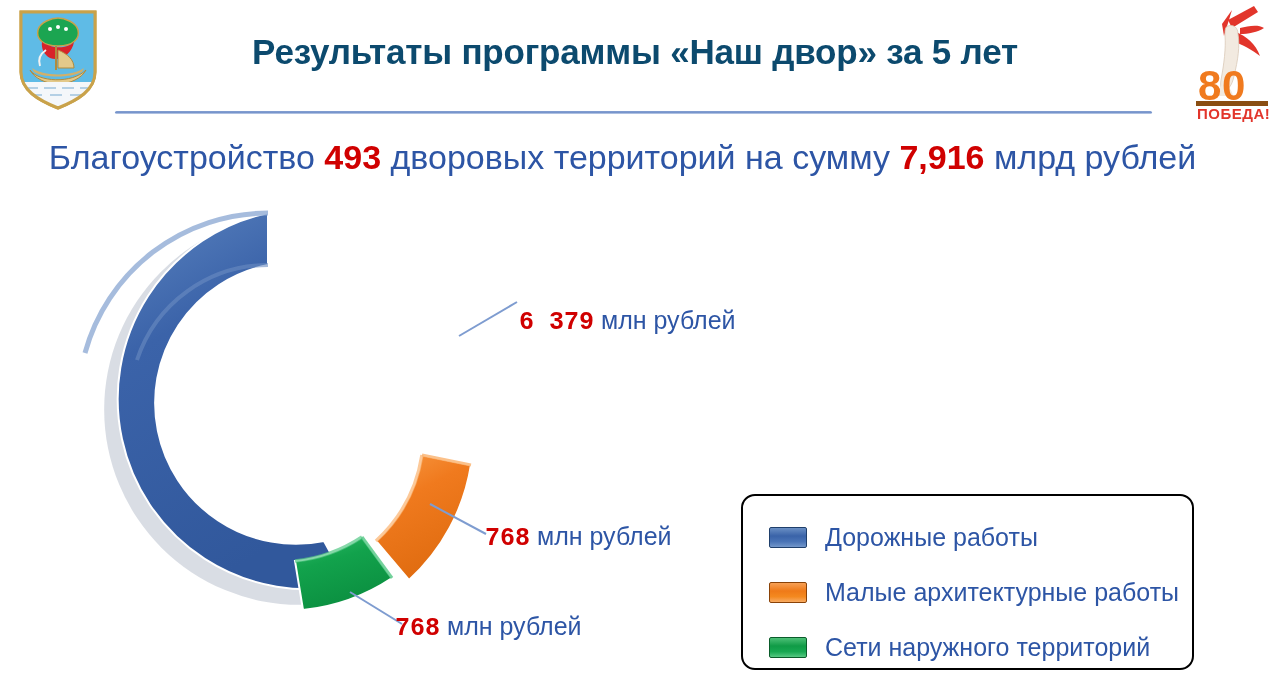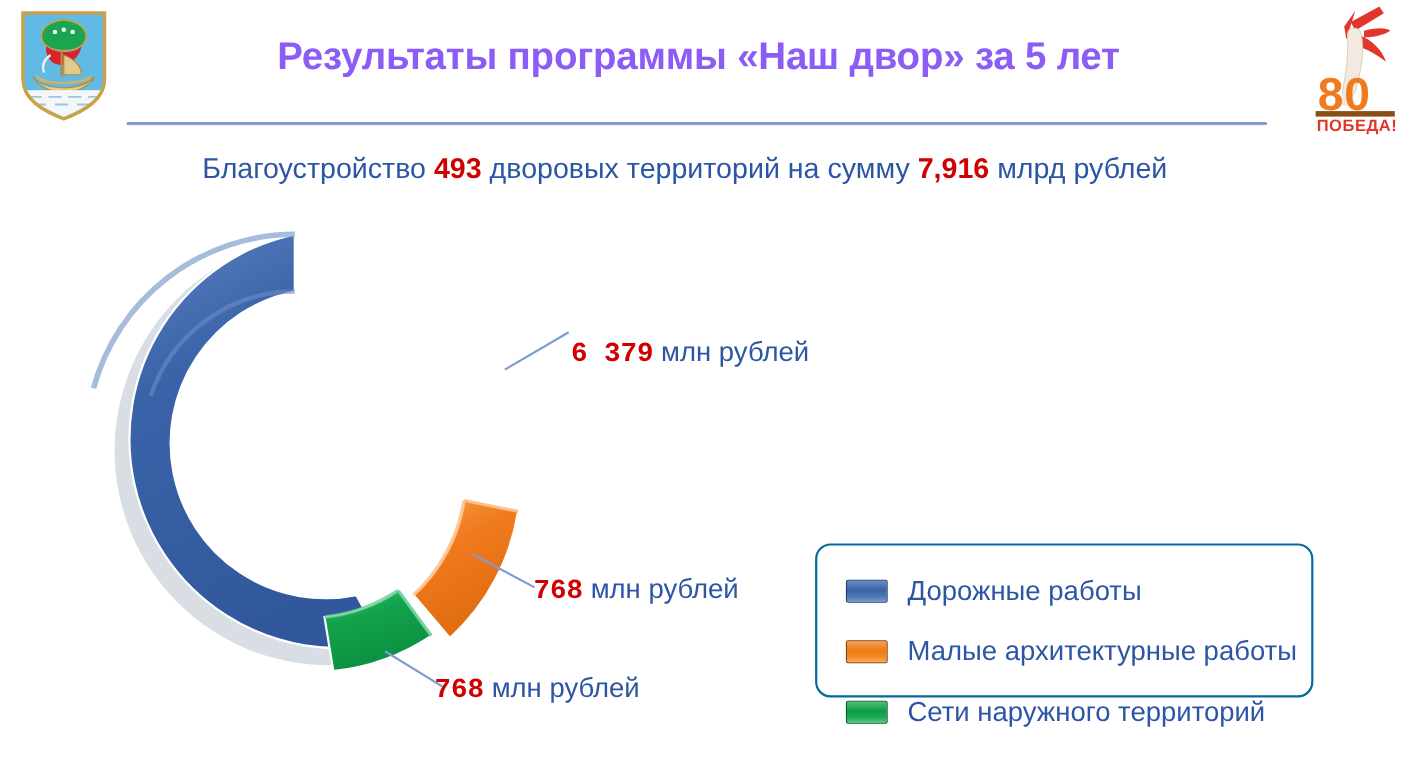--- a/index.html
+++ b/index.html
@@ -32,40 +32,40 @@
     height: 122px;
   }
   #page-title {
     position: absolute;
     left: 115px;
     top: 32px;
     width: 1040px;
     text-align: center;
     font-size: 35px;
     font-weight: bold;
-    color: #8b5cf6;
+    color: #0c4a6e;
     letter-spacing: -0.2px;
     white-space: nowrap;
   }
   #title-rule {
     position: absolute;
     left: 115px;
     top: 111px;
     width: 1037px;
     height: 3px;
     background: linear-gradient(to bottom, #8aa4d4 0%, #6f8ec8 45%, #c8d5ec 100%);
     border-radius: 2px;
   }
   #subtitle {
     position: absolute;
     left: 0;
     top: 138px;
     width: 1245px;
     text-align: center;
-    font-size: 26px;
+    font-size: 34px;
     color: #2D55A5;
     white-space: nowrap;
   }
   #subtitle .num {
     color: #D00000;
     font-weight: bold;
   }
 
   
   #chart-area {
@@ -101,22 +101,22 @@
     position: absolute;
     pointer-events: none;
   }
 
   
   #legend {
     position: absolute;
     left: 741px;
     top: 494px;
     width: 453px;
-    height: 140px;
-    border: 2px solid #0369a1;
+    height: 176px;
+    border: 2px solid #000000;
     border-radius: 14px;
     background: #ffffff;
     box-sizing: border-box;
     padding: 18px 0 5px 26px;
   }
   .legend-item {
     display: flex;
     align-items: center;
     height: 46px;
     margin-bottom: 9px;

